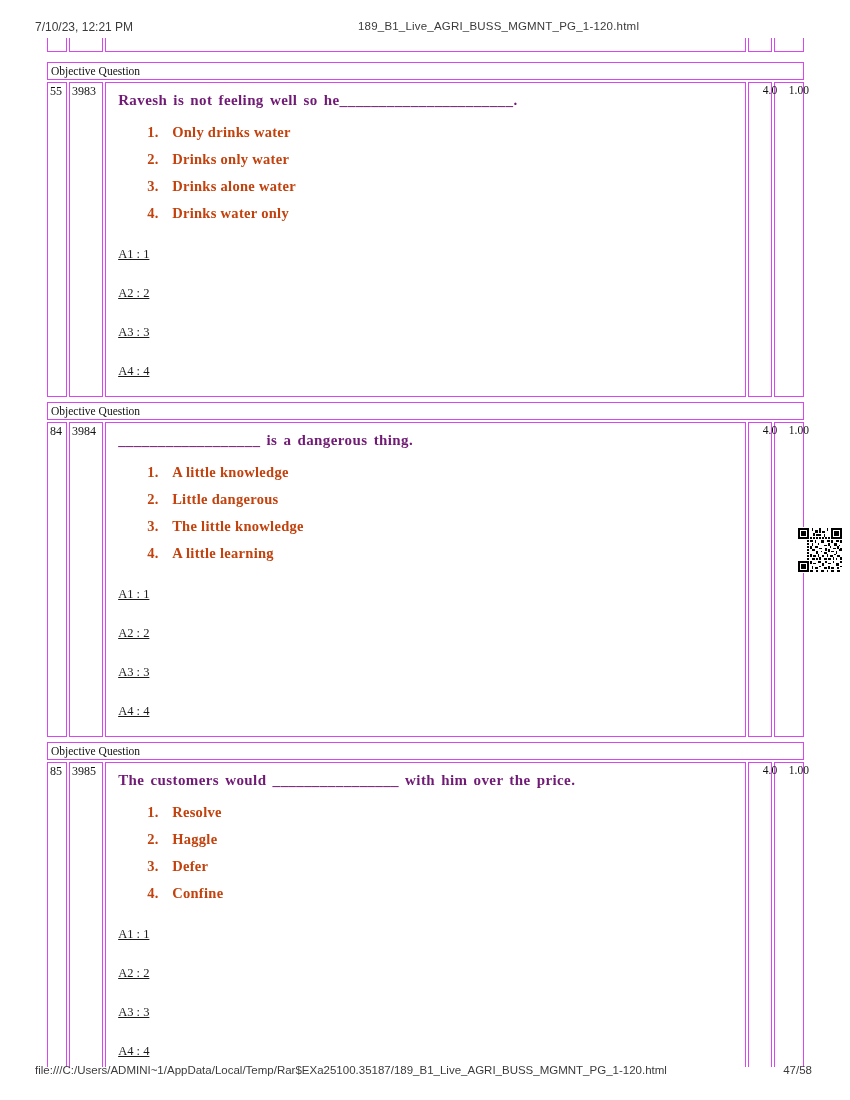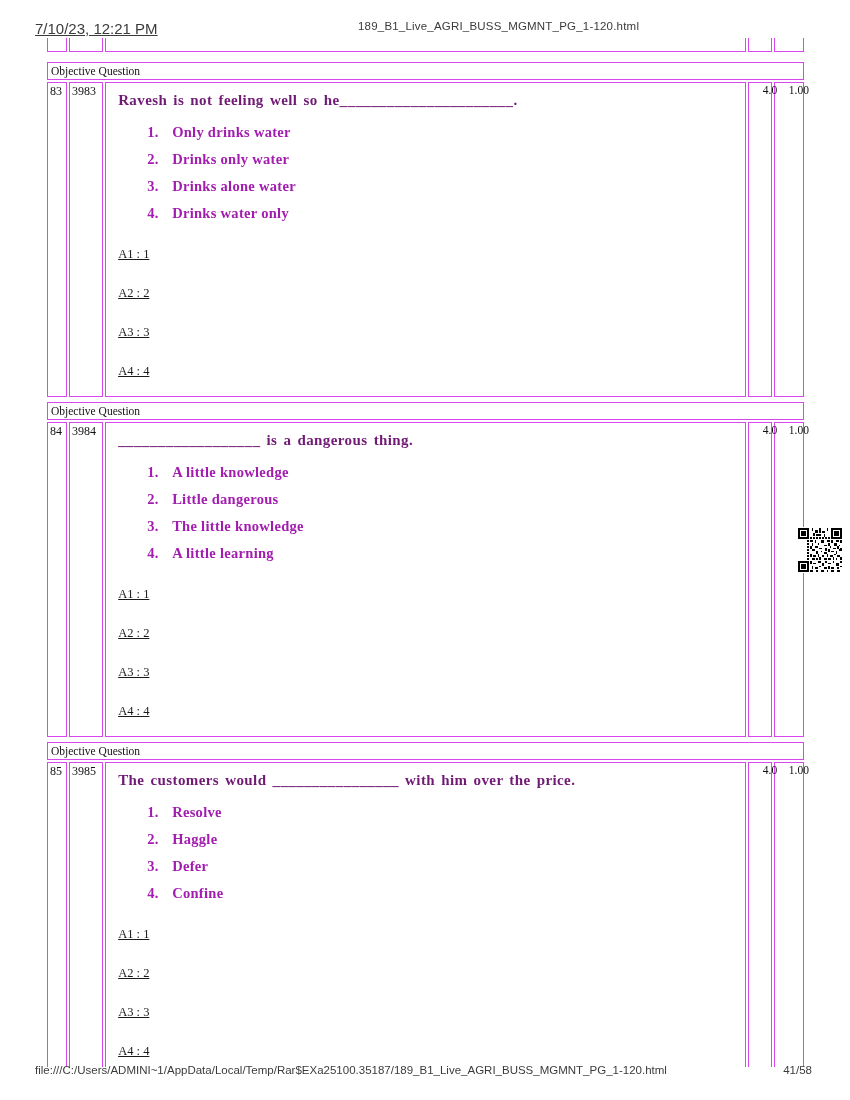--- a/index.html
+++ b/index.html
@@ -1,21 +1,21 @@
 <!DOCTYPE html>
 <html><head>
 <meta charset="utf-8">
 <style>
   * { margin:0; padding:0; box-sizing:border-box; }
   html,body { background:#ffffff; }
   body {
     width:850px; height:1100px; position:relative; overflow:hidden;
     font-family:"Liberation Sans","DejaVu Sans",sans-serif;
   }
-  .hdr-date { position:absolute; left:35px; top:20px; font-size:15px; color:#3b3b3b;text-decoration:underline; }
+  .hdr-date { position:absolute; left:35px; top:20px; font-size:12px; color:#3b3b3b; }
   .hdr-title { position:absolute; left:358px; top:20px; font-size:11.5px; color:#3b3b3b; letter-spacing:0.2px; }
 
   .content { position:absolute; left:45px; top:38px; width:770px; }
 
   .clip-top { height:19px; overflow:hidden; margin-bottom:3px; }
   .clip-top .qtable { margin-top:-50px; }
   .clip-top td { height:62px; }
 
   .clip-bottom { height:327px; overflow:hidden; }
 
@@ -46,21 +46,21 @@
 
   .q-img {
     font-family:"Liberation Serif","DejaVu Serif",serif;
     color:#1d1d1d; margin:8px 0 0 12px;
   }
   .q-text {
     font-size:15px; font-weight:bold; line-height:19px;
     letter-spacing:0.4px; word-spacing:2px; color:#701a75;
   }
   .opts { margin:9px 0 0 29px; }
-  .opt { line-height:27px; font-size:14.5px; font-weight:bold; color:#a21caf; letter-spacing:0.3px; }
+  .opt { line-height:27px; font-size:14.5px; font-weight:bold; color:#c2410c; letter-spacing:0.3px; }
   .opt-num { display:inline-block; width:25px; }
 
   .ans {
     font-family:"Liberation Serif","DejaVu Serif",serif;
     font-size:12.5px; color:#1a1a1a; line-height:15px; margin:24px 0 0 12px;text-decoration:underline;
   }
   .ans-first { margin-top:20px; }
 
   .qr {
     position:absolute; left:798px; top:527px; width:44px; height:46px; z-index:5;
@@ -106,21 +106,21 @@
         <col class="col-id">
         <col class="col-main">
         <col class="col-mk1">
         <col class="col-mk2">
       </colgroup>
     <tbody>
         <tr>
       <td colspan="5" class="oq-cell">Objective Question</td>
     </tr>
     <tr>
-      <td class="num-cell">83</td>
+      <td class="num-cell">55</td>
       <td class="num-cell">3983</td>
       <td class="content-cell">
         <div class="q-img">
           <div class="q-text">Ravesh is not feeling well so he______________________.</div>
           <div class="opts">
             <div class="opt"><span class="opt-num">1.</span><span>Only drinks water</span></div>
             <div class="opt"><span class="opt-num">2.</span><span>Drinks only water</span></div>
             <div class="opt"><span class="opt-num">3.</span><span>Drinks alone water</span></div>
             <div class="opt"><span class="opt-num">4.</span><span>Drinks water only</span></div>
           </div>
@@ -322,13 +322,13 @@
         <rect x="12" y="28" width="1" height="1"></rect>
         <rect x="15" y="28" width="2" height="1"></rect>
         <rect x="19" y="28" width="1" height="1"></rect>
         <rect x="22" y="28" width="2" height="1"></rect>
         <rect x="26" y="28" width="2" height="1"></rect>
     </g>
   </svg>
 </div>
 
 <div class="ftr-url">file:///C:/Users/ADMINI~1/AppData/Local/Temp/Rar$EXa25100.35187/189_B1_Live_AGRI_BUSS_MGMNT_PG_1-120.html</div>
-<div class="ftr-page">41/58</div>
+<div class="ftr-page">47/58</div>
 
 </body></html>

